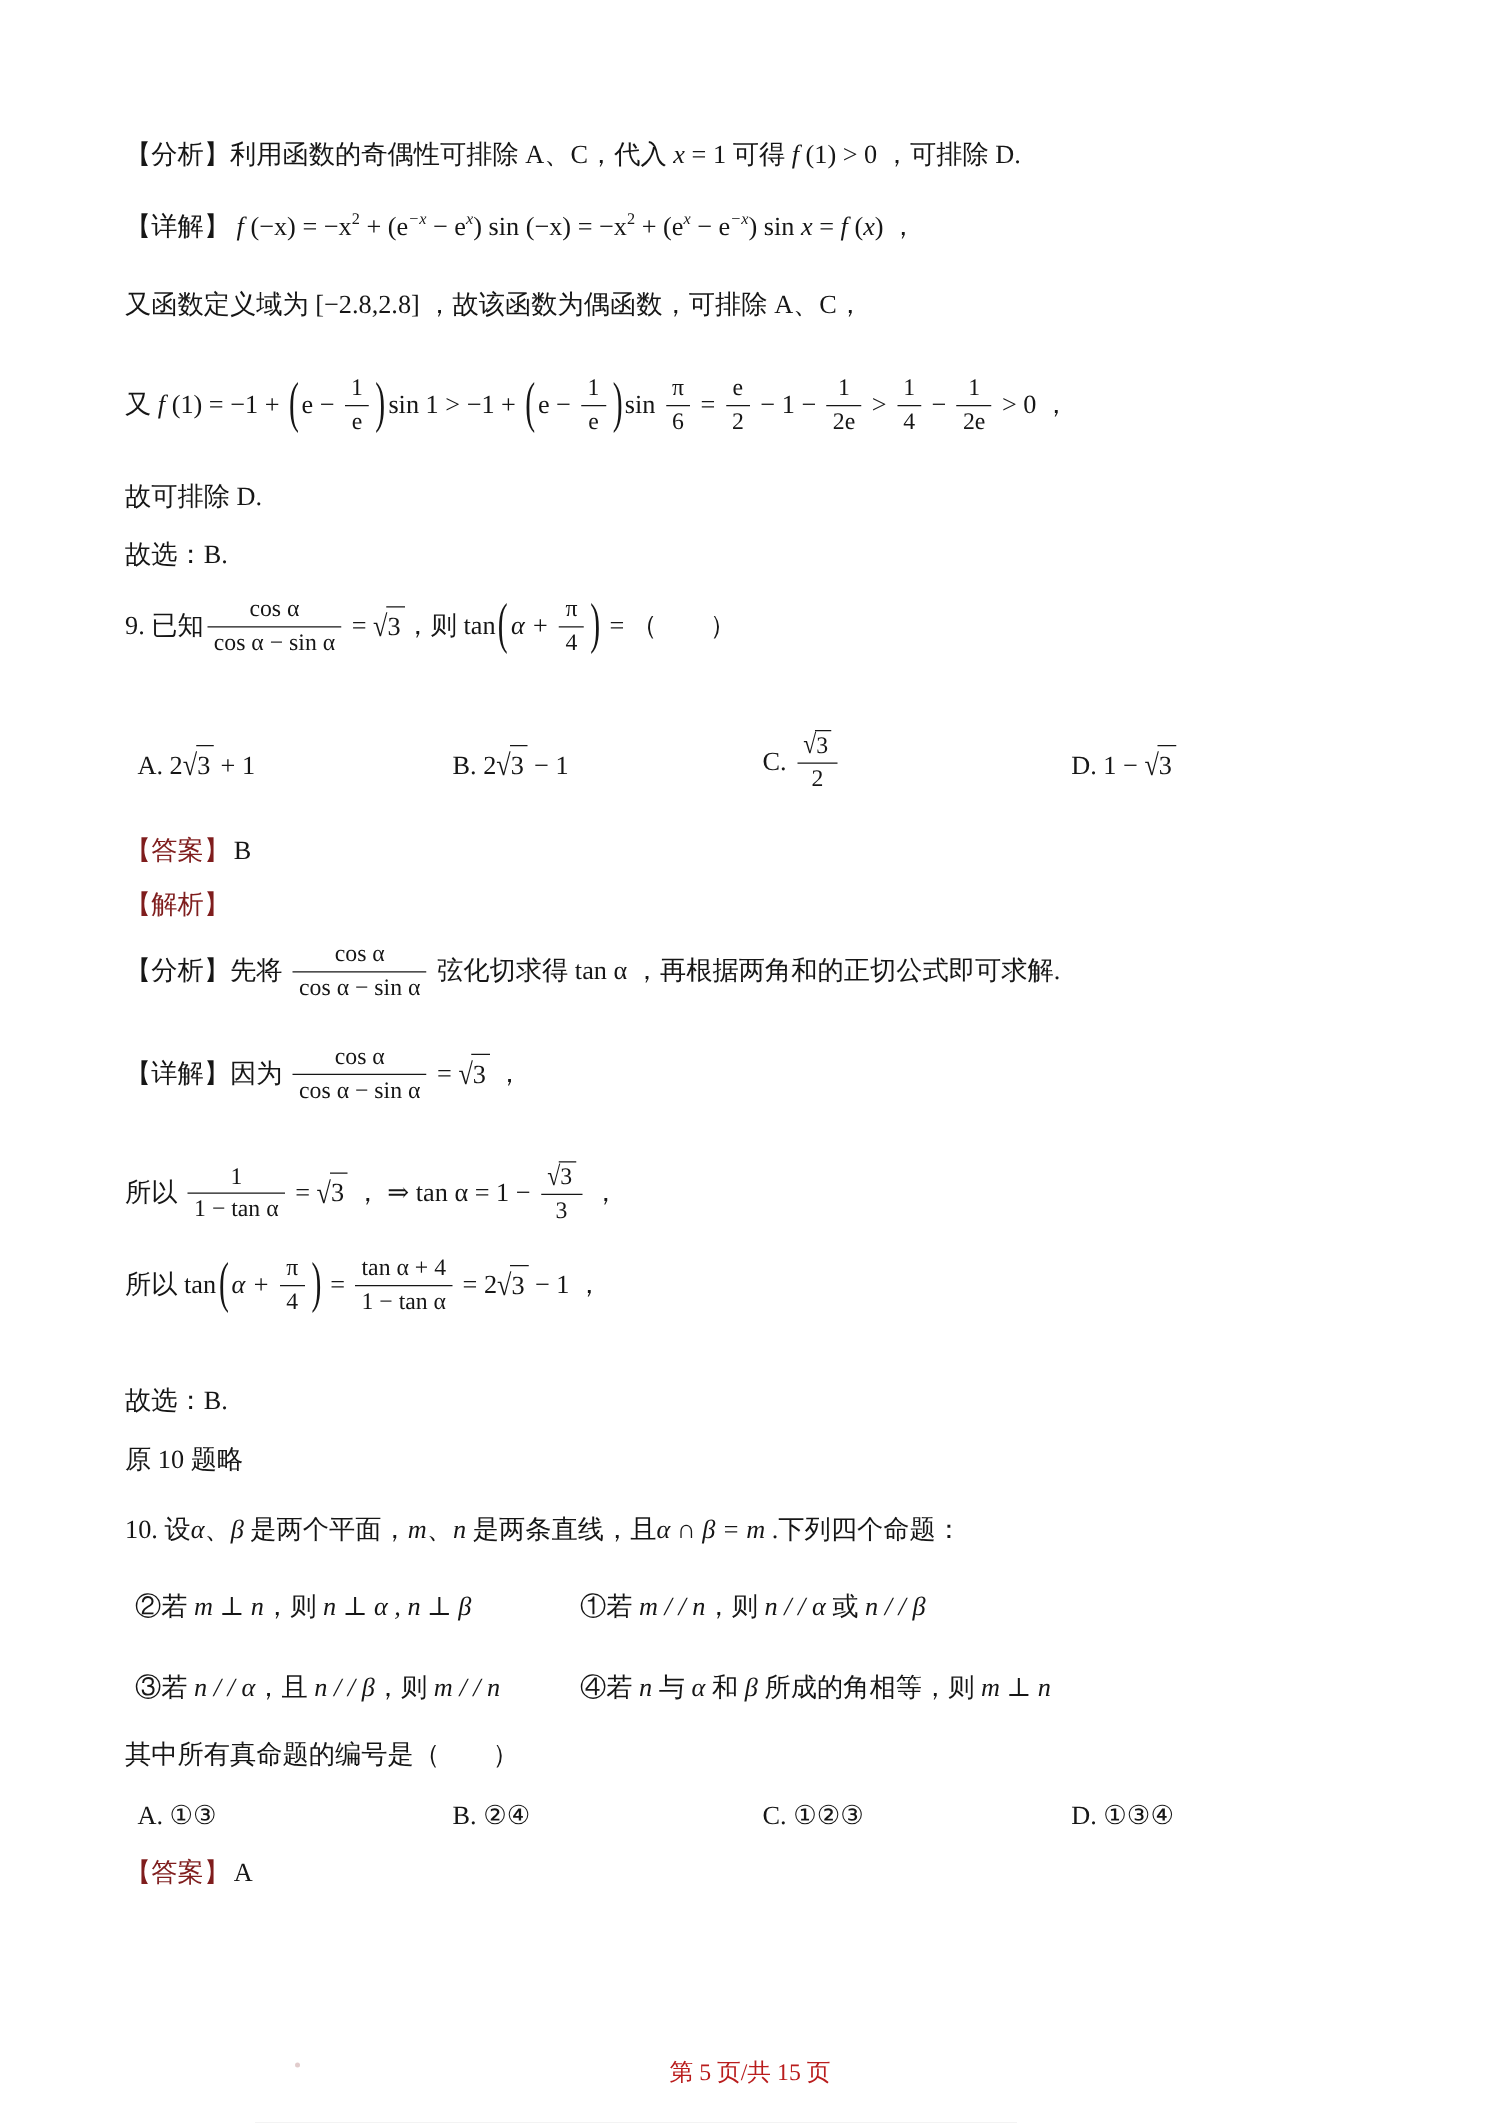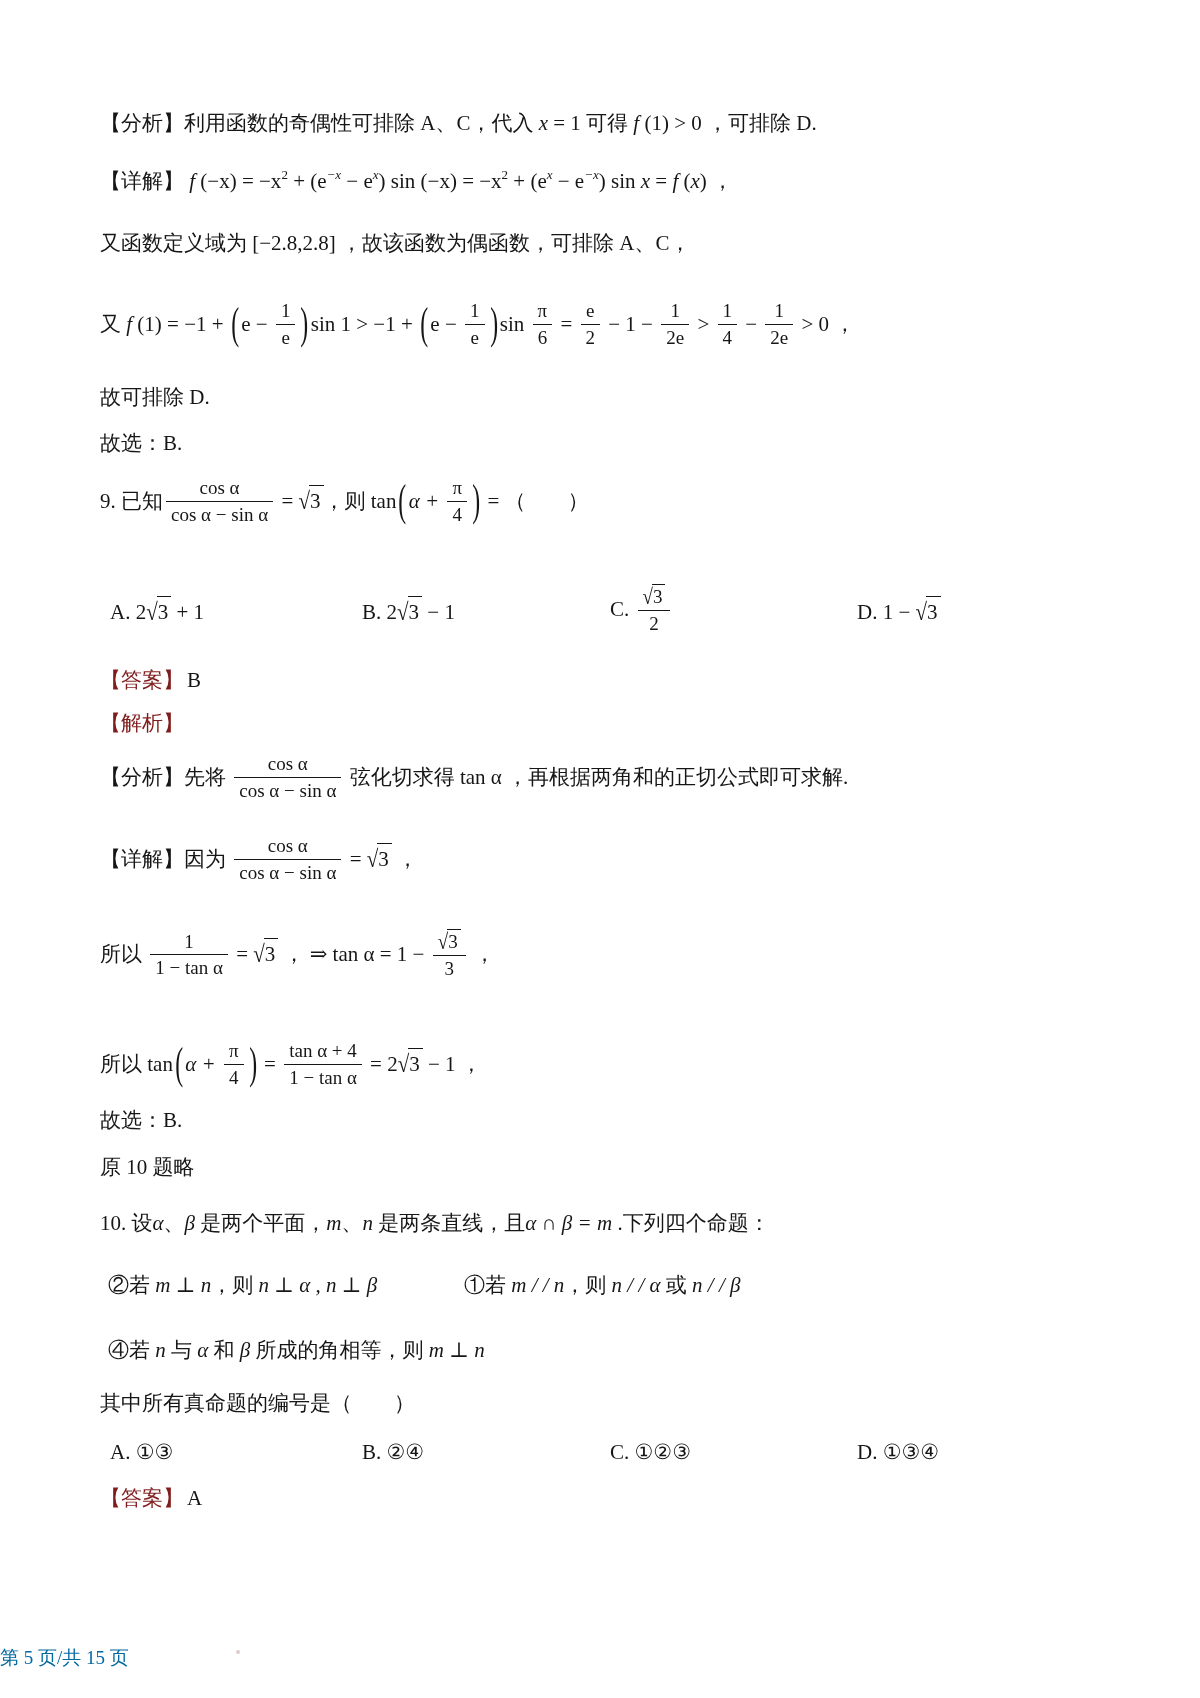--- a/index.html
+++ b/index.html
@@ -14,21 +14,21 @@
   .frac{display:inline-block;vertical-align:middle;text-align:center;font-size:19px;line-height:1.25;margin:0 3px;position:relative;top:-2px;}
   .frac .num{display:block;padding:1px 5px 1px 5px;}
   .frac .den{display:block;border-top:1.4px solid #161616;padding:1px 5px 0 5px;}
   .sqrt{white-space:nowrap;display:inline-block;}
   .sqrt .rs{display:inline-block;margin-right:-1px;transform:scaleY(1.15);}
   .sqrt .rd{display:inline-block;border-top:1.4px solid #161616;padding:0 3px 0 1px;}
   .bp{display:inline-block;transform:scaleY(1.8) scaleX(.95);font-size:25px;font-weight:300;
       vertical-align:middle;position:relative;top:-2px;margin:0 2px;}
   .optrow{display:grid;grid-template-columns:252px 248px 247px auto;padding-left:10px;align-items:center;}
   .proprow{display:grid;grid-template-columns:356px auto;padding-left:8px;}
-  .footer{position:absolute;left:0;right:0;top:1645px;font-size:19px;color:#0369a1;}
+  .footer{position:absolute;left:0;right:0;top:1645px;text-align:center;font-size:19px;color:#b91c1c;}
   .dot{position:absolute;left:236px;top:1650px;width:4px;height:4px;border-radius:50%;background:#c9a2a2;opacity:.55;}
 </style>
 </head>
 <body>
 
 <div class="page">
 
   <div class="ln" style="top:108px">
     <span class="lab">【分析】</span><span>利用函数的奇偶性可排除 A、C，代入 </span><span class="v">x</span><span> = 1 可得 </span><span class="v">f</span><span> (1) &gt; 0 ，可排除 D.</span>
   </div>
@@ -78,21 +78,21 @@
   </div>
 
   <div class="ln" style="top:835px">
     <span class="lab">【详解】</span><span>因为 </span><span class="frac"><span class="num">cos α</span><span class="den">cos α − sin α</span></span><span> = </span><span class="sqrt"><span class="rs">√</span><span class="rd">3</span></span><span> ，</span>
   </div>
 
   <div class="ln" style="top:930px">
     <span>所以 </span><span class="frac"><span class="num">1</span><span class="den">1 − tan α</span></span><span> = </span><span class="sqrt"><span class="rs">√</span><span class="rd">3</span></span><span> ，  ⇒ tan α = 1 − </span><span class="frac"><span class="num"><span class="sqrt"><span class="rs">√</span><span class="rd">3</span></span></span><span class="den">3</span></span><span> ，</span>
   </div>
 
-  <div class="ln" style="top:1040px">
+  <div class="ln" style="top:1004px">
     <span>所以 tan</span><span class="bp">(</span><span class="v">α + </span><span class="frac"><span class="num">π</span><span class="den">4</span></span><span class="bp">)</span><span> = </span><span class="frac"><span class="num">tan α + 4</span><span class="den">1 − tan α</span></span><span> = 2</span><span class="sqrt"><span class="rs">√</span><span class="rd">3</span></span><span> − 1 ，</span>
   </div>
 
   <div class="ln" style="top:1105px">
     <span>故选：B.</span>
   </div>
 
   <div class="ln" style="top:1152px">
     <span>原 10 题略</span>
   </div>
@@ -100,20 +100,21 @@
   <div class="ln" style="top:1208px">
     <span>10. 设</span><span class="v">α</span><span>、</span><span class="v">β</span><span> 是两个平面，</span><span class="v">m</span><span>、</span><span class="v">n</span><span> 是两条直线，且</span><span class="v">α ∩ β = m</span><span> .下列四个命题：</span>
   </div>
 
   <div class="ln proprow" style="top:1270px">
     <span><span>②若 </span><span class="v">m ⊥ n</span><span>，则 </span><span class="v">n ⊥ α , n ⊥ β</span></span>
     <span><span>①若 </span><span class="v">m / / n</span><span>，则 </span><span class="v">n / / α</span><span> 或 </span><span class="v">n / / β</span></span>
   </div>
 
   <div class="ln proprow" style="top:1335px">
+    <span><span>③若 </span><span class="v">n / / α</span><span>，且 </span><span class="v">n / / β</span><span>，则 </span><span class="v">m / / n</span></span>
     <span><span>④若 </span><span class="v">n</span><span> 与 </span><span class="v">α</span><span> 和 </span><span class="v">β</span><span> 所成的角相等，则 </span><span class="v">m ⊥ n</span></span>
   </div>
 
   <div class="ln" style="top:1388px">
     <span>其中所有真命题的编号是（　　）</span>
   </div>
 
   <div class="ln optrow" style="top:1437px">
     <span>A. ①③</span>
     <span>B. ②④</span>

